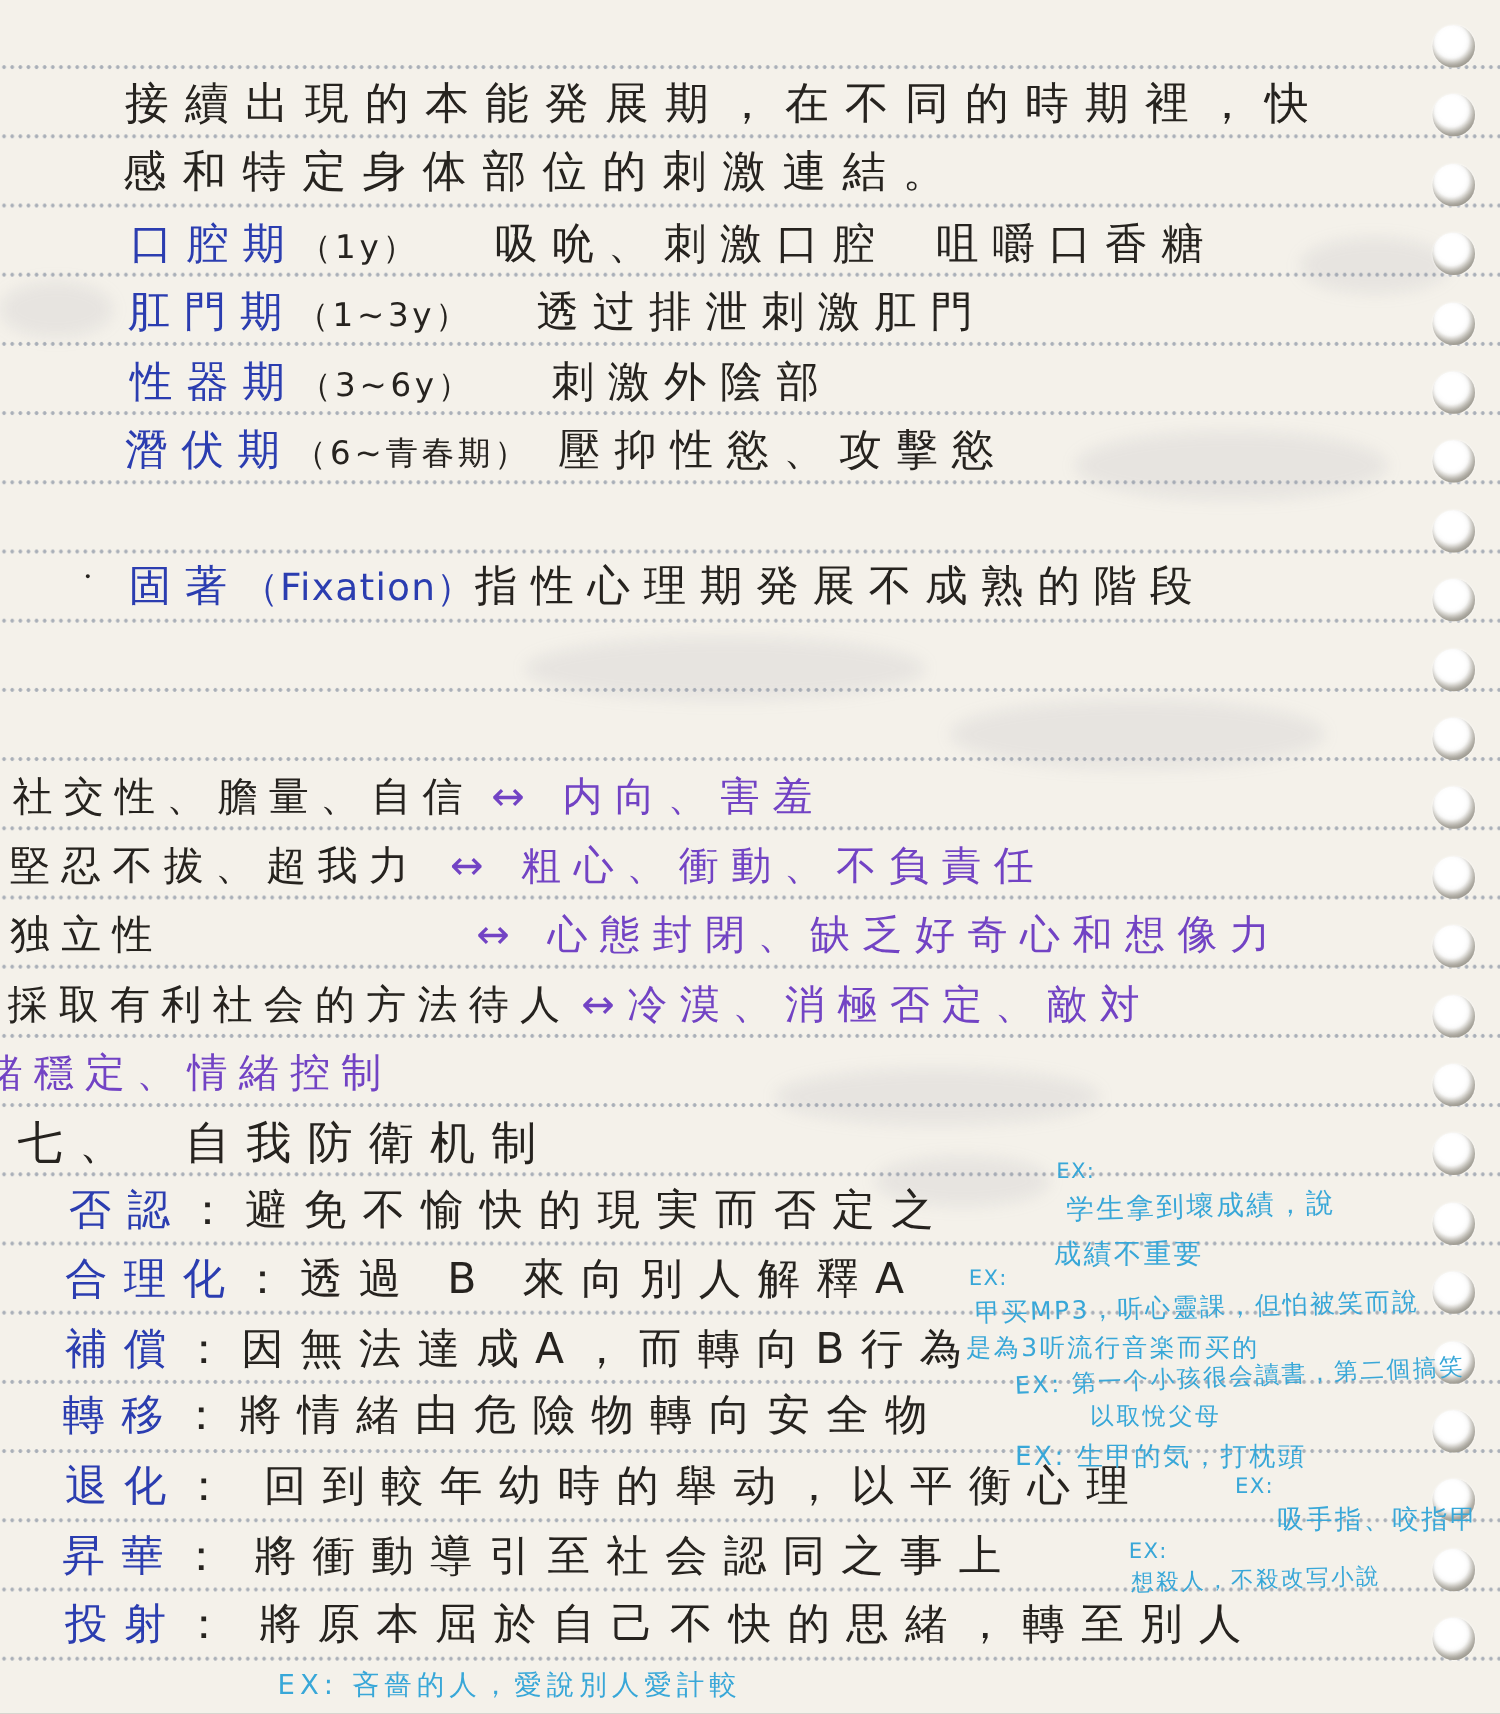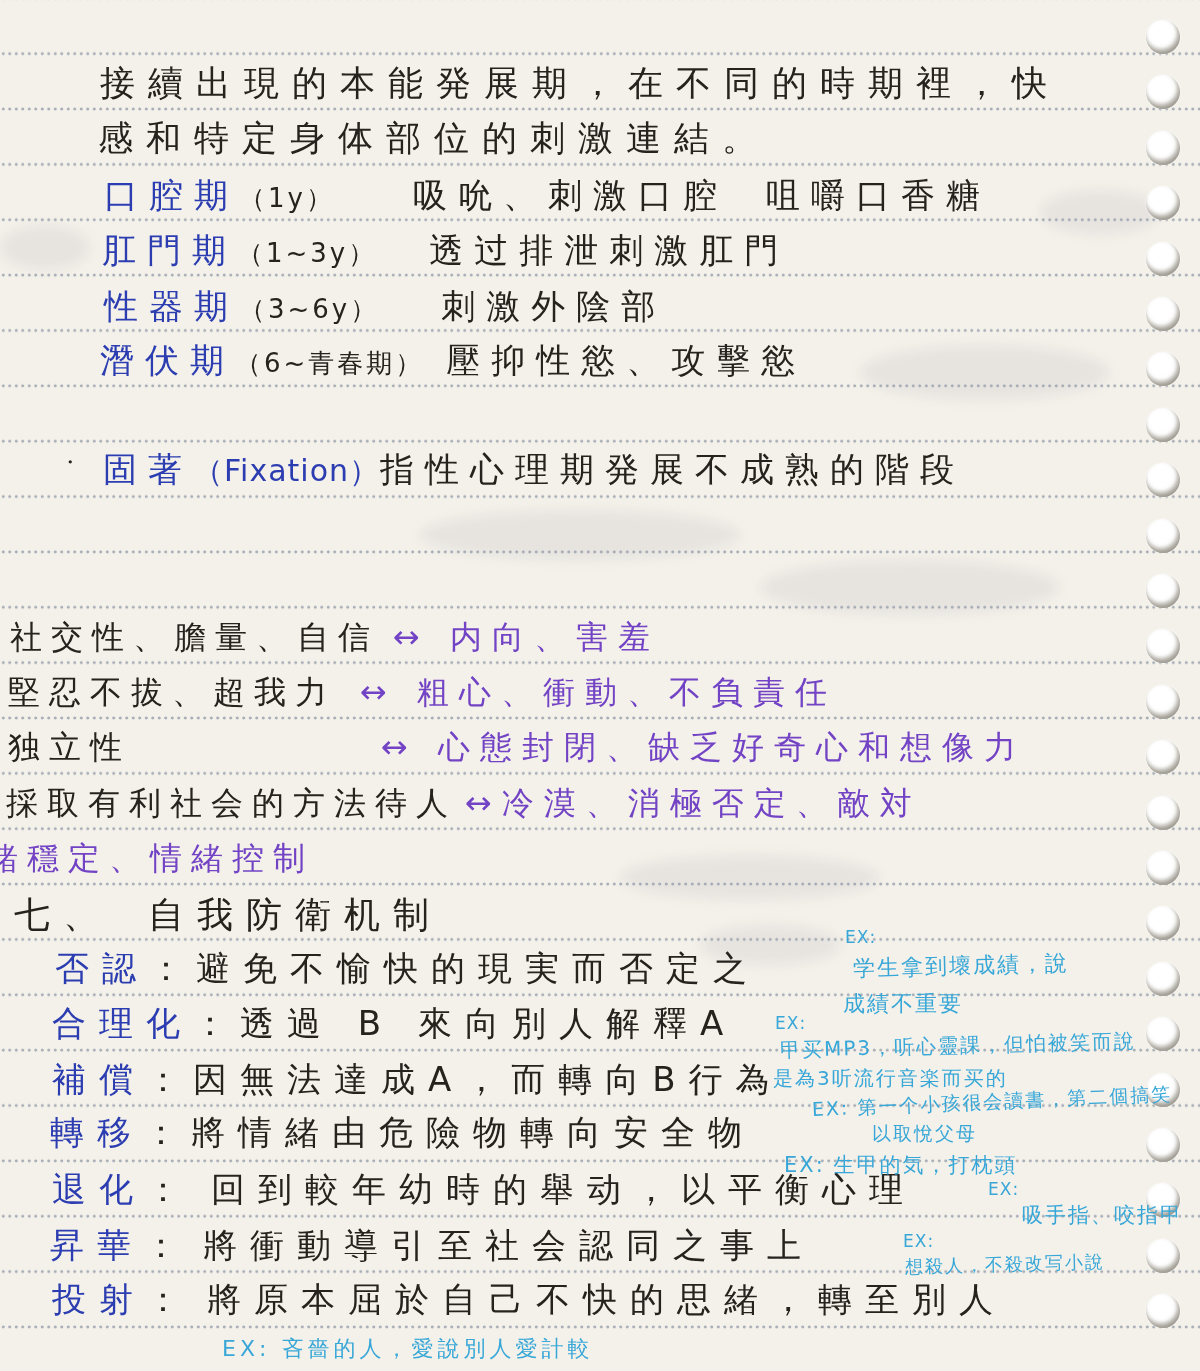--- a/index.html
+++ b/index.html
@@ -78,21 +78,21 @@
       <div class="hole" style="top: 1183.4px;"></div>
       <div class="hole" style="top: 1238.8px;"></div>
       <div class="hole" style="top: 1294.2px;"></div>
     </div>
 
 
   <div class="line fs-body" style="left:100px;top:63px">接續出現的本能発展期，在不同的時期裡，快</div>
   <div class="line fs-body" style="left:98px;top:118px">感和特定身体部位的刺激連結。</div>
 
   <div class="line fs-stage" style="left:104px;top:176px">
-    <span class="ink-blue">口腔期</span><span class="fs-age">（1y）</span><span style="margin-left:78px">吸吮、刺激口腔</span><span style="margin-left:38px">咀嚼口香糖</span>
+    <span class="ink-blue">口腔期</span><span class="fs-age">（1y）</span><span style="margin-left:61px">吸吮、刺激口腔</span><span style="margin-left:38px">咀嚼口香糖</span>
   </div>
   <div class="line fs-stage" style="left:102px;top:231px">
     <span class="ink-blue">肛門期</span><span class="fs-age">（1~3y）</span><span style="margin-left:52px">透过排泄刺激肛門</span>
   </div>
   <div class="line fs-stage" style="left:104px;top:287px">
     <span class="ink-blue">性器期</span><span class="fs-age">（3~6y）</span><span style="margin-left:62px">刺激外陰部</span>
   </div>
   <div class="line fs-stage" style="left:100px;top:341px">
     <span class="ink-blue">潛伏期</span><span class="fs-age">（6~青春期）</span><span style="margin-left:22px">壓抑性慾、攻擊慾</span>
   </div>
@@ -145,21 +145,21 @@
   <div class="line fs-ann ink-cyan rot-1" style="left:853px;top:955px;font-size:22px">学生拿到壞成績，說</div>
   <div class="line fs-ann ink-cyan" style="left:843px;top:990px;font-size:22px">成績不重要</div>
 
   <div class="line fs-ann-sm ink-cyan" style="left:775px;top:1014px">EX:</div>
   <div class="line fs-ann ink-cyan rot-1" style="left:780px;top:1038px">甲买MP3，听心靈課，但怕被笑而說</div>
   <div class="line fs-ann ink-cyan" style="left:773px;top:1066px">是為3听流行音楽而买的</div>
 
   <div class="line fs-ann ink-cyan rot-2" style="left:812px;top:1098px;font-size:19px">EX: 第一个小孩很会讀書，第二個搞笑</div>
   <div class="line fs-ann ink-cyan" style="left:872px;top:1122px;font-size:19px">以取悅父母</div>
 
-  <div class="line fs-ann ink-cyan" style="left:784px;top:1152px;font-size:21px">EX: 生甲的気，打枕頭</div>
+  <div class="line fs-ann ink-cyan" style="left:812px;top:1152px;font-size:21px">EX: 生甲的気，打枕頭</div>
 
   <div class="line fs-ann-sm ink-cyan" style="left:988px;top:1180px">EX:</div>
   <div class="line fs-ann ink-cyan" style="left:1022px;top:1202px;font-size:21px">吸手指、咬指甲</div>
 
   <div class="line fs-ann-sm ink-cyan" style="left:903px;top:1232px">EX:</div>
   <div class="line fs-ann ink-cyan rot-1" style="left:905px;top:1256px;font-size:18px">想殺人，不殺改写小說</div>
 
   <div class="line fs-ann ink-cyan" style="left:222px;top:1335px;font-size:22px;letter-spacing:4px">EX: 吝嗇的人，愛說別人愛計較</div>
 
 </div>

